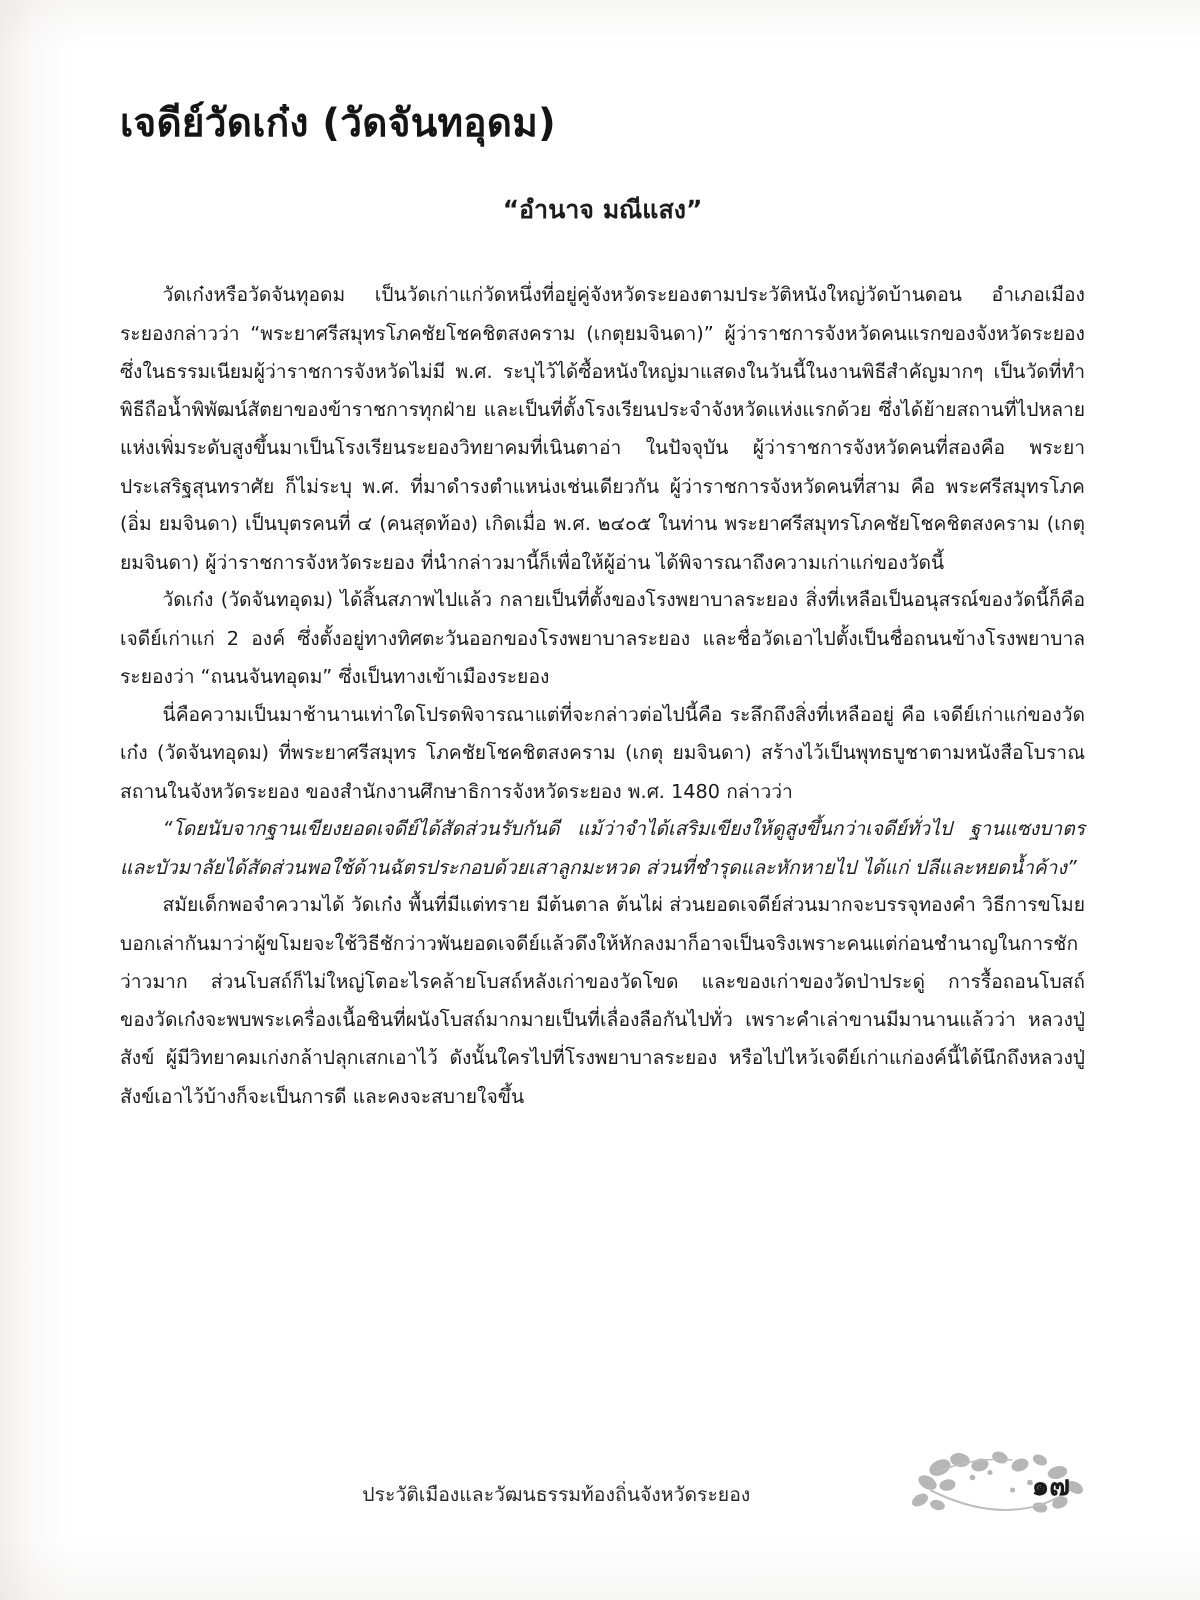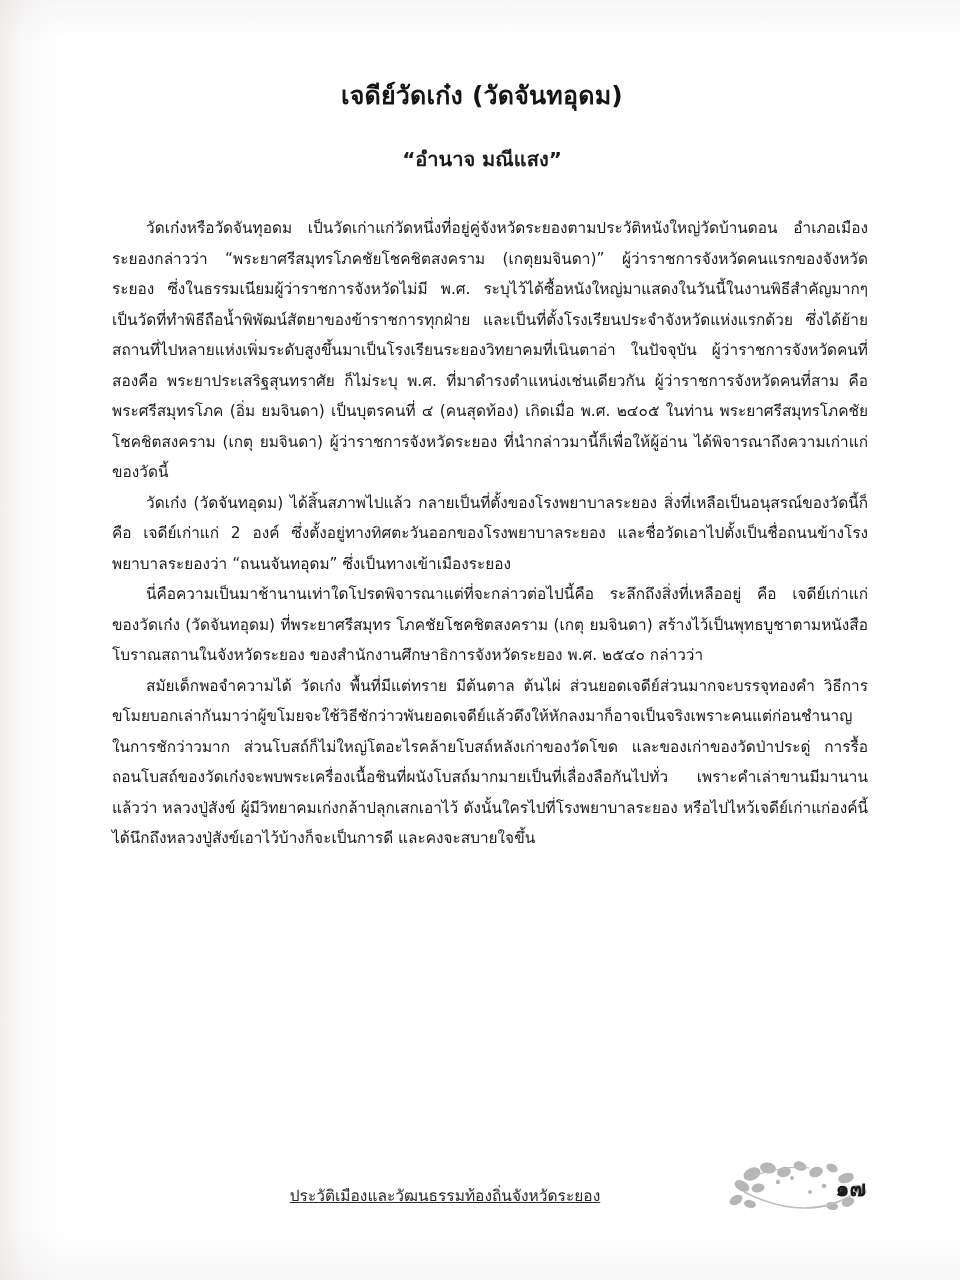--- a/index.html
+++ b/index.html
@@ -31,24 +31,23 @@
       linear-gradient(to bottom, rgba(180,175,170,0.10) 0px, rgba(255,255,255,0) 40px),
       linear-gradient(to top, rgba(180,175,170,0.10) 0px, rgba(255,255,255,0) 50px);
   }
   .content {
     position: absolute;
     left: 96px;
     top: 78px;
     width: 772px;
   }
   .doc-title {
-    text-align: center;
     font-family: "DejaVu Sans", sans-serif;
     font-weight: bold;
-    font-size: 25px;
+    font-size: 31px;
     color: #151515;
     letter-spacing: 0.2px;
     margin: 0 0 0 0;
     line-height: 1.4;
   }
   .doc-author {
     text-align: center;
     font-family: "DejaVu Sans", sans-serif;
     font-weight: bold;
     font-size: 20px;
@@ -56,21 +55,20 @@
     margin: 30px 0 0 0;
   }
   .body-text {
     margin-top: 38px;
     font-family: "DejaVu Sans", sans-serif;
     font-size: 15.4px;
     line-height: 1.98;
     color: #1b1b1b;
     text-align: justify;
     text-justify: inter-word;
-    margin-left: 16px;
   }
   .para {
     margin: 0;
     text-indent: 34px;
     text-align: justify;
   }
   .quote-block {
     margin: 0;
     text-indent: 34px;
     font-style: italic;
@@ -86,40 +84,39 @@
   .footer-text {
     position: absolute;
     left: 0;
     right: 0;
     bottom: 14px;
     text-align: center;
     font-family: "DejaVu Sans", sans-serif;
     font-size: 15.5px;
     color: #2a2a2a;
     padding-right: 70px;
-    text-decoration: underline;
   }
   .page-number-wrap {
     position: absolute;
     right: 86px;
     bottom: 4px;
     width: 150px;
     height: 60px;
   }
   .ornament {
     position: absolute;
     left: 0;
     top: 0;
     width: 150px;
     height: 58px;
     opacity: 0.75;
   }
   .page-number {
     position: absolute;
-    right: 8px;
+    right: 18px;
     bottom: 12px;
     font-family: Liberation Serif, serif;
     font-size: 22px;
     font-weight: bold;
     color: #1a1a1a;
   }
   .watermark {
     position: absolute;
     left: 40px;
     top: 215px;
@@ -145,22 +142,23 @@
     <h1 class="doc-title">เจดีย์วัดเก๋ง (วัดจันทอุดม)</h1>
 
     <div class="doc-author">“อำนาจ มณีแสง”</div>
 
     <div class="body-text">
 
       <p class="para">วัดเก๋งหรือวัดจันทุอดม เป็นวัดเก่าแก่วัดหนึ่งที่อยู่คู่จังหวัดระยองตามประวัติหนังใหญ่วัดบ้านดอน อำเภอเมืองระยองกล่าวว่า “พระยาศรีสมุทรโภคชัยโชคชิตสงคราม (เกตุยมจินดา)” ผู้ว่าราชการจังหวัดคนแรกของจังหวัดระยอง ซึ่งในธรรมเนียมผู้ว่าราชการจังหวัดไม่มี พ.ศ. ระบุไว้ได้ซื้อหนังใหญ่มาแสดงในวันนี้ในงานพิธีสำคัญมากๆ เป็นวัดที่ทำพิธีถือน้ำพิพัฒน์สัตยาของข้าราชการทุกฝ่าย และเป็นที่ตั้งโรงเรียนประจำจังหวัดแห่งแรกด้วย ซึ่งได้ย้ายสถานที่ไปหลายแห่งเพิ่มระดับสูงขึ้นมาเป็นโรงเรียนระยองวิทยาคมที่เนินตาอ่า ในปัจจุบัน ผู้ว่าราชการจังหวัดคนที่สองคือ พระยาประเสริฐสุนทราศัย ก็ไม่ระบุ พ.ศ. ที่มาดำรงตำแหน่งเช่นเดียวกัน ผู้ว่าราชการจังหวัดคนที่สาม คือ พระศรีสมุทรโภค (อิ่ม ยมจินดา) เป็นบุตรคนที่ ๔ (คนสุดท้อง) เกิดเมื่อ พ.ศ. ๒๔๐๕ ในท่าน พระยาศรีสมุทรโภคชัยโชคชิตสงคราม (เกตุ ยมจินดา) ผู้ว่าราชการจังหวัดระยอง ที่นำกล่าวมานี้ก็เพื่อให้ผู้อ่าน ได้พิจารณาถึงความเก่าแก่ของวัดนี้</p>
 
       <p class="para">วัดเก๋ง (วัดจันทอุดม) ได้สิ้นสภาพไปแล้ว กลายเป็นที่ตั้งของโรงพยาบาลระยอง สิ่งที่เหลือเป็นอนุสรณ์ของวัดนี้ก็คือ เจดีย์เก่าแก่ 2 องค์ ซึ่งตั้งอยู่ทางทิศตะวันออกของโรงพยาบาลระยอง และชื่อวัดเอาไปตั้งเป็นชื่อถนนข้างโรงพยาบาลระยองว่า “ถนนจันทอุดม” ซึ่งเป็นทางเข้าเมืองระยอง</p>
 
-      <p class="para">นี่คือความเป็นมาช้านานเท่าใดโปรดพิจารณาแต่ที่จะกล่าวต่อไปนี้คือ ระลึกถึงสิ่งที่เหลืออยู่ คือ เจดีย์เก่าแก่ของวัดเก๋ง (วัดจันทอุดม) ที่พระยาศรีสมุทร โภคชัยโชคชิตสงคราม (เกตุ ยมจินดา) สร้างไว้เป็นพุทธบูชาตามหนังสือโบราณสถานในจังหวัดระยอง ของสำนักงานศึกษาธิการจังหวัดระยอง พ.ศ. ๒๕๔๐ กล่าวว่า</p>
+      <p class="para">นี่คือความเป็นมาช้านานเท่าใดโปรดพิจารณาแต่ที่จะกล่าวต่อไปนี้คือ ระลึกถึงสิ่งที่เหลืออยู่ คือ เจดีย์เก่าแก่ของวัดเก๋ง (วัดจันทอุดม) ที่พระยาศรีสมุทร โภคชัยโชคชิตสงคราม (เกตุ ยมจินดา) สร้างไว้เป็นพุทธบูชาตามหนังสือโบราณสถานในจังหวัดระยอง ของสำนักงานศึกษาธิการจังหวัดระยอง พ.ศ. 1480 กล่าวว่า</p>
 
+      <p class="quote-block">“โดยนับจากฐานเขียงยอดเจดีย์ได้สัดส่วนรับกันดี แม้ว่าจำได้เสริมเขียงให้ดูสูงขึ้นกว่าเจดีย์ทั่วไป ฐานแซงบาตรและบัวมาลัยได้สัดส่วนพอใช้ด้านฉัตรประกอบด้วยเสาลูกมะหวด ส่วนที่ชำรุดและหักหายไป ได้แก่ ปลีและหยดน้ำค้าง”</p>
 
       <p class="para">สมัยเด็กพอจำความได้ วัดเก๋ง พื้นที่มีแต่ทราย มีต้นตาล ต้นไผ่ ส่วนยอดเจดีย์ส่วนมากจะบรรจุทองคำ วิธีการขโมยบอกเล่ากันมาว่าผู้ขโมยจะใช้วิธีชักว่าวพันยอดเจดีย์แล้วดึงให้หักลงมาก็อาจเป็นจริงเพราะคนแต่ก่อนชำนาญในการชักว่าวมาก ส่วนโบสถ์ก็ไม่ใหญ่โตอะไรคล้ายโบสถ์หลังเก่าของวัดโขด และของเก่าของวัดป่าประดู่ การรื้อถอนโบสถ์ของวัดเก๋งจะพบพระเครื่องเนื้อชินที่ผนังโบสถ์มากมายเป็นที่เลื่องลือกันไปทั่ว เพราะคำเล่าขานมีมานานแล้วว่า หลวงปู่สังข์ ผู้มีวิทยาคมเก่งกล้าปลุกเสกเอาไว้ ดังนั้นใครไปที่โรงพยาบาลระยอง หรือไปไหว้เจดีย์เก่าแก่องค์นี้ได้นึกถึงหลวงปู่สังข์เอาไว้บ้างก็จะเป็นการดี และคงจะสบายใจขึ้น</p>
 
     </div>
   </div>
 
   <div class="footer">
     <div class="footer-text">ประวัติเมืองและวัฒนธรรมท้องถิ่นจังหวัดระยอง</div>
 
     <div class="page-number-wrap">

